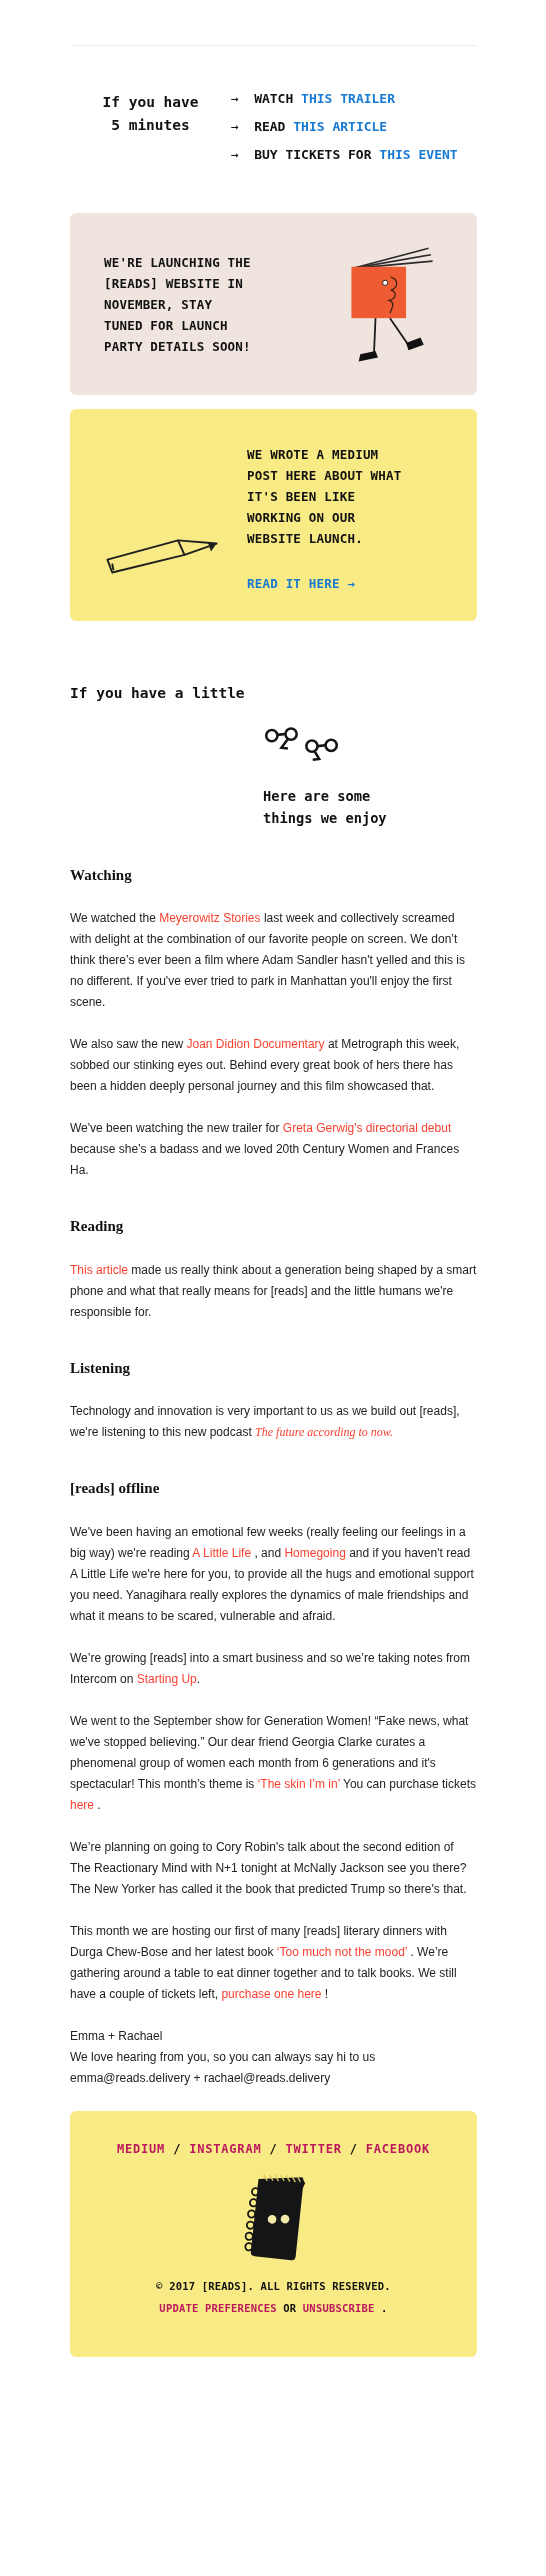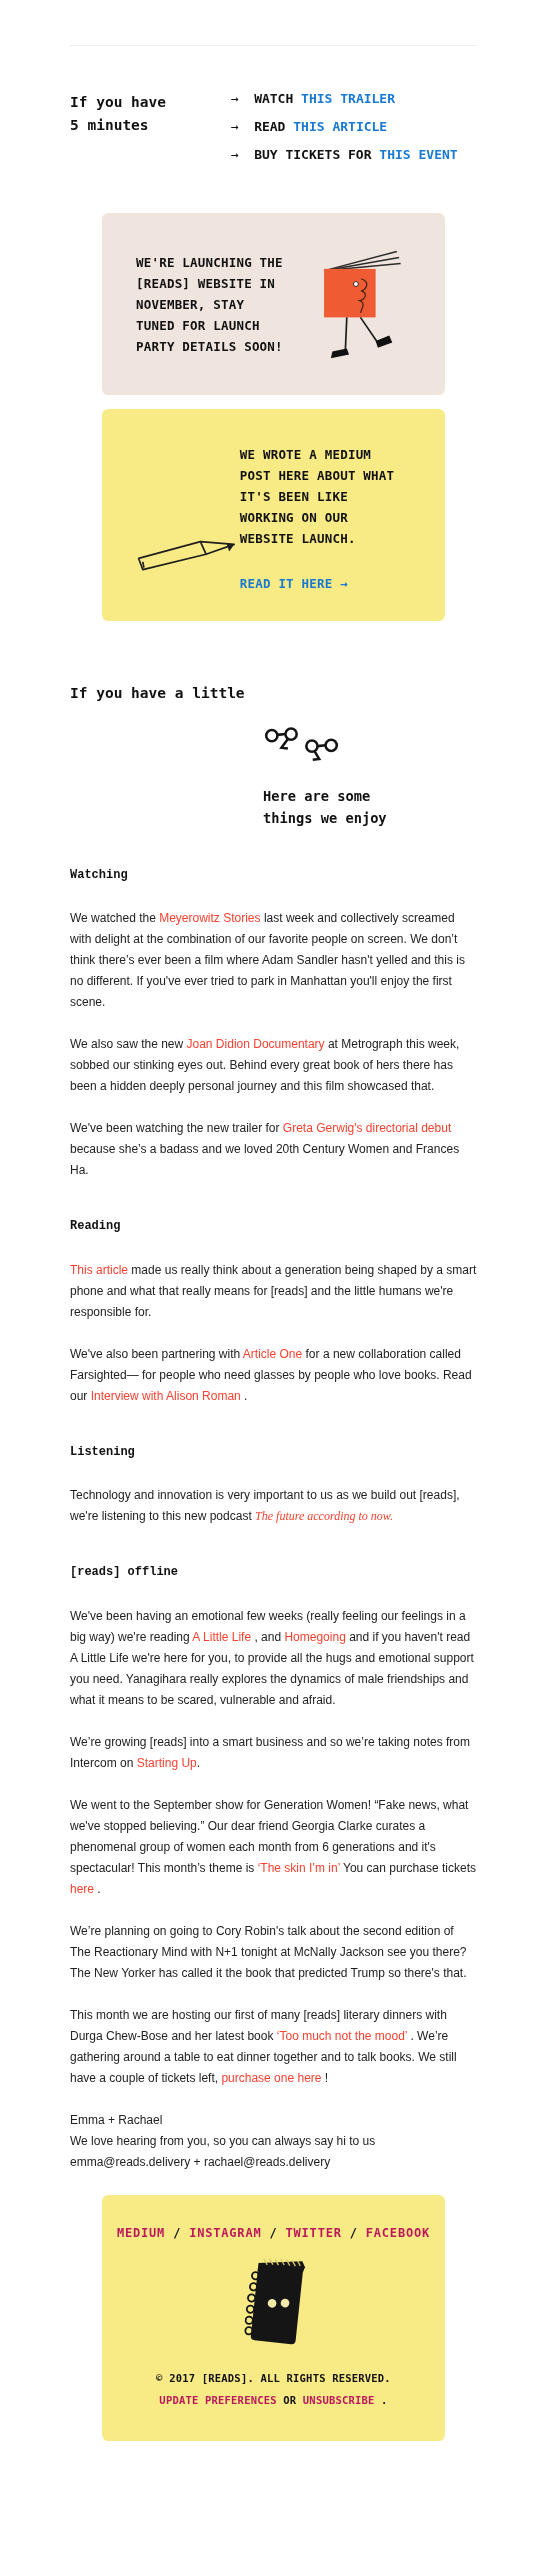--- a/index.html
+++ b/index.html
@@ -8,57 +8,57 @@
   .content{width:407px;margin:0 auto;}
   .mono{font-family:"DejaVu Sans Mono",monospace;font-weight:bold;color:#111;}
 
   
   .brand-title{font-family:"DejaVu Sans Mono",monospace;font-weight:bold;font-size:21px;text-align:center;margin:11.3px 0 0 0;color:#111;letter-spacing:0.4px;}
   .brand-subtitle{font-family:"DejaVu Sans Mono",monospace;font-weight:bold;font-size:10.5px;text-align:center;margin-top:13px;letter-spacing:0.8px;color:#111;}
   .divider{border:none;border-top:1.6px solid #ededed;margin:22.5px auto 0 auto;width:407px;}
 
   
   .quick{display:flex;margin-top:45px;}
-  .quick-heading{width:161px;font-size:14.5px;line-height:22.5px;}
+  .quick-heading{width:161px;font-size:14.5px;line-height:22.5px;text-align:center;}
   .quick-actions{flex:1;padding-top:0.8px;}
   .action-row{font-family:"DejaVu Sans Mono",monospace;font-weight:bold;font-size:13px;line-height:14.5px;margin-bottom:13.7px;color:#111;white-space:nowrap;}
   .action-row .arrow{margin-right:15.3px;font-weight:normal;}
   .quick-actions .seg-link{color:#1779D2;cursor:pointer;}
 
   
-  .card{width:343px;margin:0 auto;border-radius:6.4px;box-sizing:border-box;}
+  .card{width:407px;margin:0 auto;border-radius:6.4px;box-sizing:border-box;}
   .card-announce{margin-top:37px;height:182px;background:#EFE5DE;display:flex;align-items:center;padding:0 42px 0 34px;}
   .card-announce .card-text{font-size:12.5px;line-height:21px;letter-spacing:0.2px;width:193px;}
   .card-announce svg{margin-left:auto;display:block;}
   .card-medium{margin-top:13.7px;height:212px;background:#F8EA85;display:flex;padding:35px 32px 0 31px;}
   .card-medium svg{display:block;margin-top:77px;}
   .card-medium .card-text{margin-left:auto;width:198px;font-size:12.5px;line-height:21px;letter-spacing:0.2px;}
   .read-link{display:inline-block;margin-top:24px;color:#1779D2;font-family:"DejaVu Sans Mono",monospace;font-weight:bold;font-size:12.5px;cursor:pointer;text-decoration:none;}
 
   
   .longer-heading{margin-top:61px;font-size:14.5px;line-height:22.5px;}
   .glasses-wrap{margin:21px 0 0 193px;}
   .longer-sub{margin:19.3px 0 0 193px;font-size:13.7px;line-height:22.5px;}
 
   
-  .section h2{font-family:Liberation Mono, monospace;font-weight:bold;font-size:12px;color:#111;margin:35px 0 22.5px 0;line-height:21px;}
+  .section h2{font-family:Liberation Serif, serif;font-weight:bold;font-size:15px;color:#111;margin:35px 0 22.5px 0;line-height:21px;}
   .section:first-of-type h2{margin-top:40px;}
   .body-p{font-size:12px;line-height:21px;margin:0 0 21px 0;color:#222;}
   .seg-link{color:#FA4130;cursor:pointer;}
   .it{font-style:italic;font-family:Liberation Serif, serif;}
 
   
   .signoff{margin-top:18px;font-size:12px;line-height:21px;color:#222;}
 
   
   .card-footer{margin-top:22.5px;height:246px;background:#F8EA85;text-align:center;padding-top:31px;}
   .social-line{font-family:"DejaVu Sans Mono",monospace;font-weight:bold;font-size:12px;letter-spacing:0.8px;color:#111;}
   .card-footer .seg-link{color:#be185d;}
   .card-footer svg{display:block;margin:11.3px auto 0 auto;}
-  .copyright{margin-top:20px;font-family:"DejaVu Sans Mono",monospace;font-weight:bold;font-size:10.5px;line-height:22px;color:#111;letter-spacing:0.2px;}
+  .copyright{margin-top:12px;font-family:"DejaVu Sans Mono",monospace;font-weight:bold;font-size:10.5px;line-height:22px;color:#111;letter-spacing:0.2px;}
 </style>
 </head>
 <body>
 
 <div class="page">
 
   <div>
     <hr class="divider">
   </div>
 
@@ -149,21 +149,20 @@
           <div class="body-p"><span>We watched the </span><span class="seg-link">Meyerowitz Stories</span><span> last week and collectively screamed with delight at the combination of our favorite people on screen. We don’t think there’s ever been a film where Adam Sandler hasn't yelled and this is no different. If you've ever tried to park in Manhattan you'll enjoy the first scene.</span></div>
           <div class="body-p"><span>We also saw the new </span><span class="seg-link">Joan Didion Documentary</span><span> at Metrograph this week, sobbed our stinking eyes out. Behind every great book of hers there has been a hidden deeply personal journey and this film showcased that.</span></div>
           <div class="body-p"><span>We've been watching the new trailer for </span><span class="seg-link">Greta Gerwig's directorial debut</span><span> because she’s a badass and we loved 20th Century Women and Frances Ha.</span></div>
         </div>
     </div>
 
     <div class="section">
       <h2>Reading</h2>
       <div>
           <div class="body-p"><span class="seg-link">This article</span><span> made us really think about a generation being shaped by a smart phone and what that really means for [reads] and the little humans we're responsible for.</span></div>
-          <div class="body-p"><span>We've also been partnering with </span><span class="seg-link">Article One</span><span> for a new collaboration called Farsighted— for people who need glasses by people who love books. Read our </span><span class="seg-link">Interview with Alison Roman</span><span> .</span></div>
         </div>
     </div>
 
     <div class="section">
       <h2>Listening</h2>
       <div>
           <div class="body-p"><span>Technology and innovation is very important to us as we build out [reads], we're listening to this new podcast </span><span class="seg-link it">The future according to now.</span></div>
         </div>
     </div>
 

